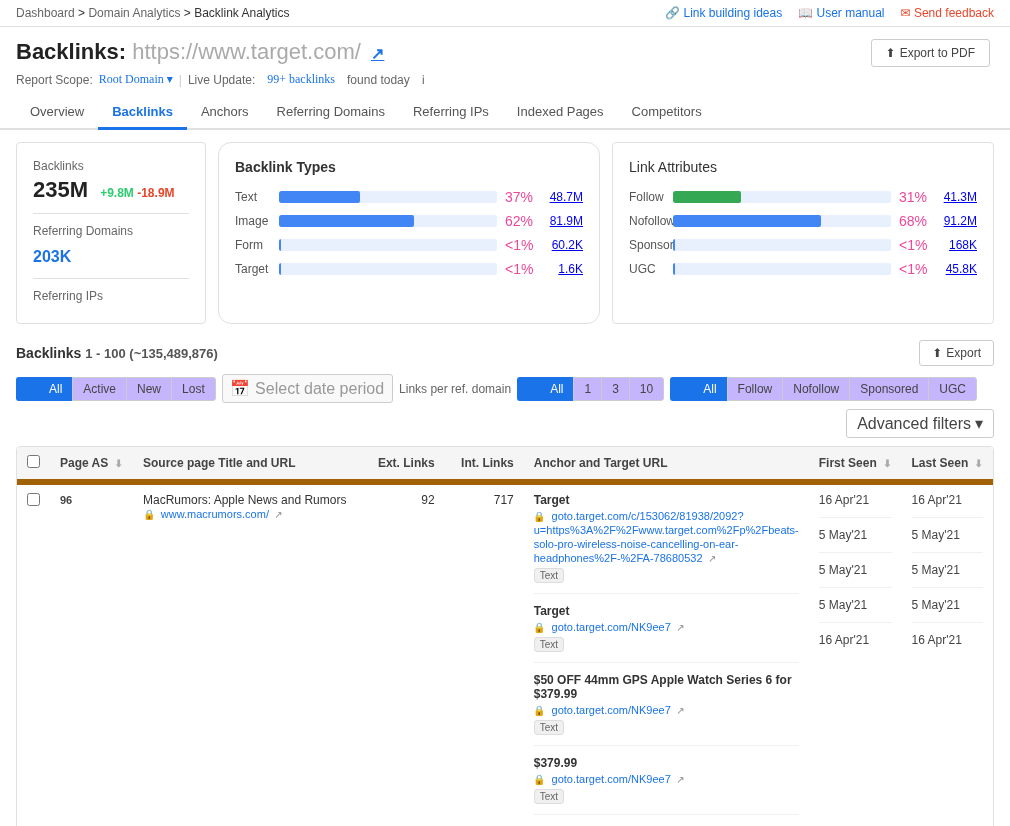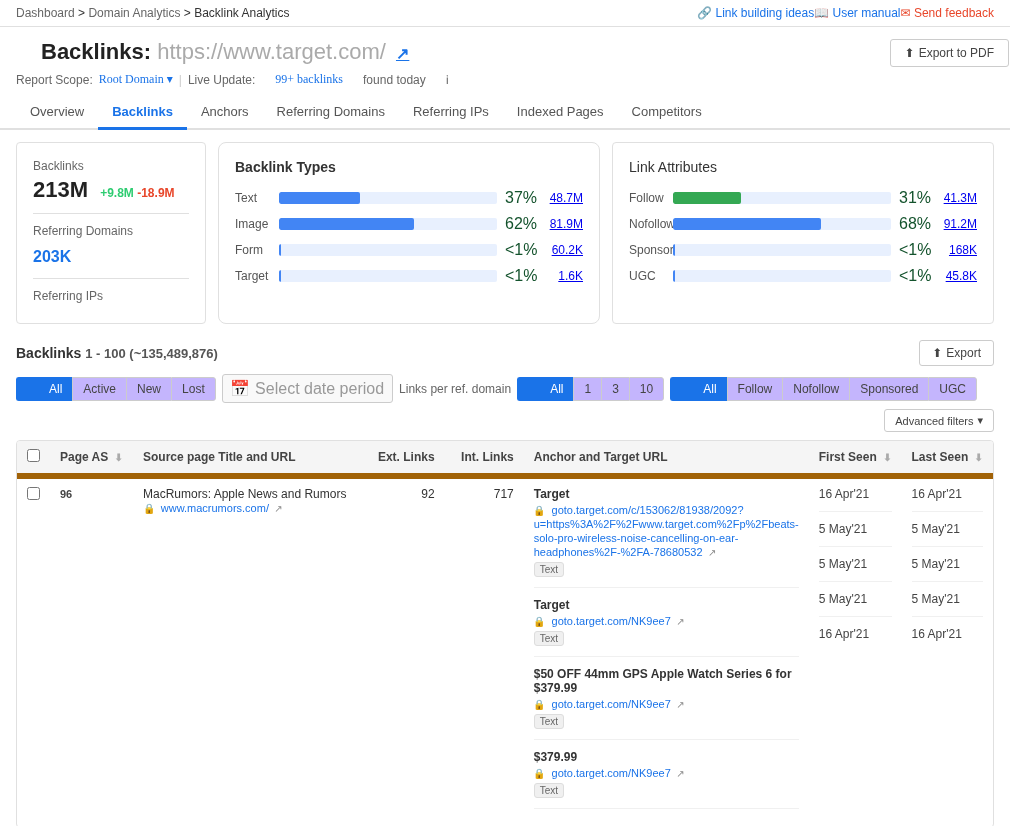--- a/index.html
+++ b/index.html
@@ -6,46 +6,46 @@
     body { font-family: Arial, sans-serif; font-size: 13px; color: #333; background: #fff; }
 
     
     .top-bar {
       display: flex; align-items: center; justify-content: space-between;
       padding: 6px 16px; border-bottom: 1px solid #e0e0e0; background: #fff;
     }
     .breadcrumb { font-size: 12px; color: #666; }
     .breadcrumb a { color: #666; text-decoration: none; }
     .breadcrumb span { color: #333; }
-    .top-actions { display: flex; align-items: center; margin-left: 28px; }
+    .top-actions { display: flex; gap: 16px; align-items: center; margin-left: 28px; }
     .top-actions a { font-size: 12px; color: #1a73e8; text-decoration: none; }
     .top-actions a.send-feedback { color: #e8462a; }
 
     
     .page-header {
-      padding: 12px 1px 0 16px;
-      display: flex; justify-content: space-between; align-items: flex-start; margin-left: 25px;
+      padding: 12px 20px 0 16px;
+      display: flex; justify-content: space-between; align-items: flex-start;
     }
     .page-title { font-size: 22px; font-weight: bold; color: #222; }
     .page-title .url { color: #aaa; font-weight: normal; }
     .page-title .ext-link { color: #1a73e8; font-size: 16px; margin-left: 4px; }
     .export-btn {
       background: #fff; border: 1px solid #ccc; padding: 6px 14px;
       border-radius: 3px; cursor: pointer; font-size: 12px; color: #444;
       display: flex; align-items: center; gap: 4px;
     }
 
     
     .report-scope {
       padding: 4px 16px 8px 16px; font-size: 12px; color: #666;
       display: flex; align-items: center; gap: 6px;
     }
     .report-scope a { color: #1a73e8; text-decoration: none; font-family: Liberation Serif, serif; }
     .report-scope .sep { color: #ccc; }
-    .live-update { display: flex; align-items: center; gap: 20px; }
+    .live-update { display: flex; align-items: center; gap: 12px; }
     .live-update a { color: #1a73e8; text-decoration: none; }
 
     
     .tabs {
       display: flex; border-bottom: 2px solid #e0e0e0;
       padding: 0 16px; margin-bottom: 0;
     }
     .tab {
       padding: 8px 14px; font-size: 13px; color: #555; cursor: pointer;
       border-bottom: 3px solid transparent; margin-bottom: -2px;
@@ -68,30 +68,30 @@
     .stats-card .label { font-size: 12px; color: #666; margin-bottom: 4px; }
     .stats-card .value { font-size: 22px; font-weight: bold; color: #222; }
     .stats-card .value a { font-size: 16px; color: #1a73e8; text-decoration: none; }
     .stats-card .changes { font-size: 12px; margin-left: 6px; }
     .stats-card .pos { color: #2ecc71; }
     .stats-card .neg { color: #e8462a; }
     .stats-card hr { border: none; border-top: 1px solid #e0e0e0; margin: 10px 0; }
 
     
     .types-card {
-      background: #fff; border: 1px solid #e0e0e0; border-radius: 8px;
+      background: #fff; border: 1px solid #e0e0e0; border-radius: 13px;
       padding: 16px; flex: 1;
     }
     .types-card h3 { font-size: 14px; font-weight: bold; margin-bottom: 14px; }
     .bar-row { display: flex; align-items: center; margin-bottom: 8px; gap: 8px; }
     .bar-label { width: 36px; font-size: 12px; color: #555; }
     .bar-track { flex: 1; height: 12px; background: #e8f0fe; border-radius: 2px; overflow: hidden; }
     .bar-fill { height: 100%; background: #4285f4; border-radius: 2px; }
     .bar-fill.green { background: #34a853; }
-    .bar-pct { width: 28px; font-size: 16px; color: #14532d; }
+    .bar-pct { width: 28px; font-size: 14px; color: #ec4899; }
     .bar-count { width: 42px; font-size: 12px; color: #1a73e8; text-align: right; }
 
     
     .attrs-card {
       background: #fff; border: 1px solid #e0e0e0; border-radius: 4px;
       padding: 16px; flex: 1;
     }
     .attrs-card h3 { font-size: 14px; font-weight: normal; margin-bottom: 14px; }
 
     
@@ -120,21 +120,21 @@
     .filter-btn.active {
       background: #1a73e8; color: #fff; border-color: #1a73e8;
     }
     .date-select {
       border: 1px solid #ccc; border-radius: 3px; padding: 4px 8px;
       font-size: 16px; color: #999; background: #f9f9f9; cursor: not-allowed;
     }
     .links-per-domain { font-size: 12px; color: #666; }
     .advanced-btn {
       border: 1px solid #ccc; border-radius: 3px; padding: 4px 10px;
-      background: #fff; cursor: pointer; font-size: 11px; color: #444;
+      background: #fff; cursor: pointer; font-size: 16px; color: #444;
       display: flex; align-items: center; gap: 4px; margin-left: auto;
     }
 
     
     .table-wrap { border: 1px solid #e0e0e0; border-radius: 4px; overflow: hidden; }
     table { width: 100%; border-collapse: collapse; font-size: 12px; }
     thead { background: #f5f5f5; }
     thead th {
       padding: 8px 10px; text-align: left; font-weight: bold;
       color: #444; border-bottom: 6px solid #a16207; white-space: nowrap;
@@ -242,21 +242,21 @@
   <a class="tab">Referring IPs</a>
   <a class="tab">Indexed Pages</a>
   <a class="tab">Competitors</a>
 </div>
 
 <div class="stats-section">
 
   <div class="stats-card">
     <div class="label">Backlinks</div>
     <div class="value">
-      <span>213M</span>
+      <span>235M</span>
       <span class="changes">
         <span class="pos">+9.8M</span>
         <span class="neg">-18.9M</span>
       </span>
     </div>
     <hr>
     <div class="label">Referring Domains</div>
     <div class="value">
       <a href="#">203K</a>
     </div>

